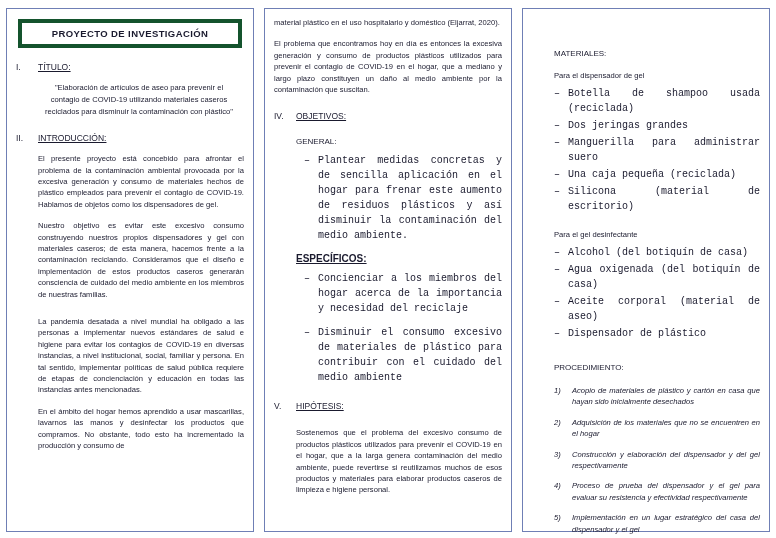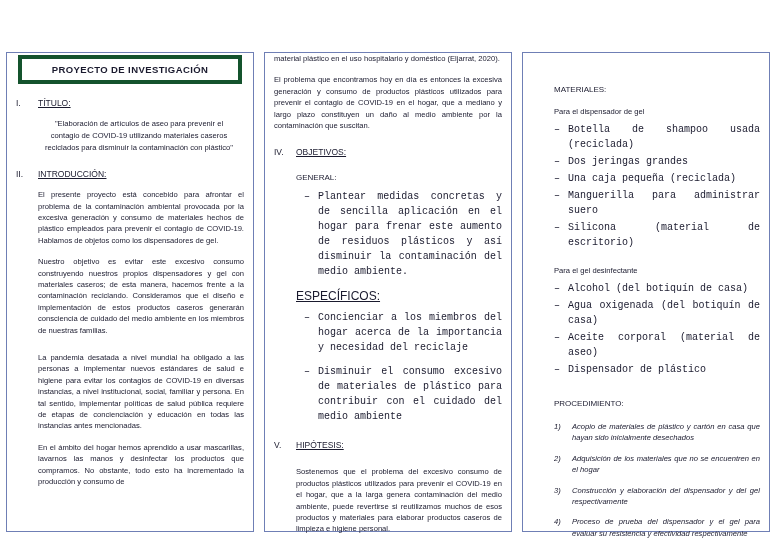--- a/index.html
+++ b/index.html
@@ -19,23 +19,22 @@
     height: 538px;
     display: flex;
     box-sizing: border-box;
     padding: 8px 6px 6px 6px;
     gap: 10px;
   }
   .column {
     flex: 1 1 0;
     box-sizing: border-box;
     border: 1px solid #6f7fb5;
-    padding: 0 9px 8px 9px;
+    padding: 8px 9px 8px 9px;
     position: relative;
-    margin-top: 44px;
   }
   .col-2, .col-3 {
     border: 1px solid #6f7fb5;
   }
   .title-box {
     text-align: center;
     font-weight: bold;
     font-size: 9.5px;
     letter-spacing: 0.4px;
     border: 4px solid #14532d;
@@ -69,23 +68,24 @@
     font-size: 7.6px;
     line-height: 1.55;
     text-align: center;
     margin: 0 6px 16px 24px;
   }
   .sub-head {
     font-size: 8px;
     margin: 0 0 7px 22px;
   }
   .sub-head-2 {
-    font-size: 12px;
+    font-size: 10px;
     text-decoration: underline;
     margin: 10px 0 7px 22px;
+    font-weight: bold;
   }
   .plain-sub {
     font-size: 7.6px;
     margin: 0 0 6px 22px;
   }
   ul.dash-list, ol.num-list {
     margin: 0 0 10px 0;
     padding: 0 0 0 0;
     list-style: none;
   }
@@ -202,22 +202,22 @@
 
     <div class="spacer-lg"></div>
     <div class="spacer-md"></div>
     <div class="sub-head">MATERIALES:</div>
     <div class="spacer-sm"></div>
     <div class="plain-sub">Para el dispensador de gel</div>
     <div class="list-wrap-3">
       <ul class="dash-list dash-tight">
         <li>Botella de shampoo usada (reciclada)</li>
         <li>Dos jeringas grandes</li>
+        <li>Manguerilla para administrar suero</li>
         <li>Una caja pequeña (reciclada)</li>
-        <li>Manguerilla para administrar suero</li>
         <li>Silicona (material de escritorio)</li>
       </ul>
     </div>
 
     <div class="spacer-sm"></div>
     <div class="plain-sub">Para el gel desinfectante</div>
     <div class="list-wrap-3">
       <ul class="dash-list dash-tight">
         <li>Alcohol (del botiquín de casa)</li>
         <li>Agua oxigenada (del botiquín de casa)</li>

